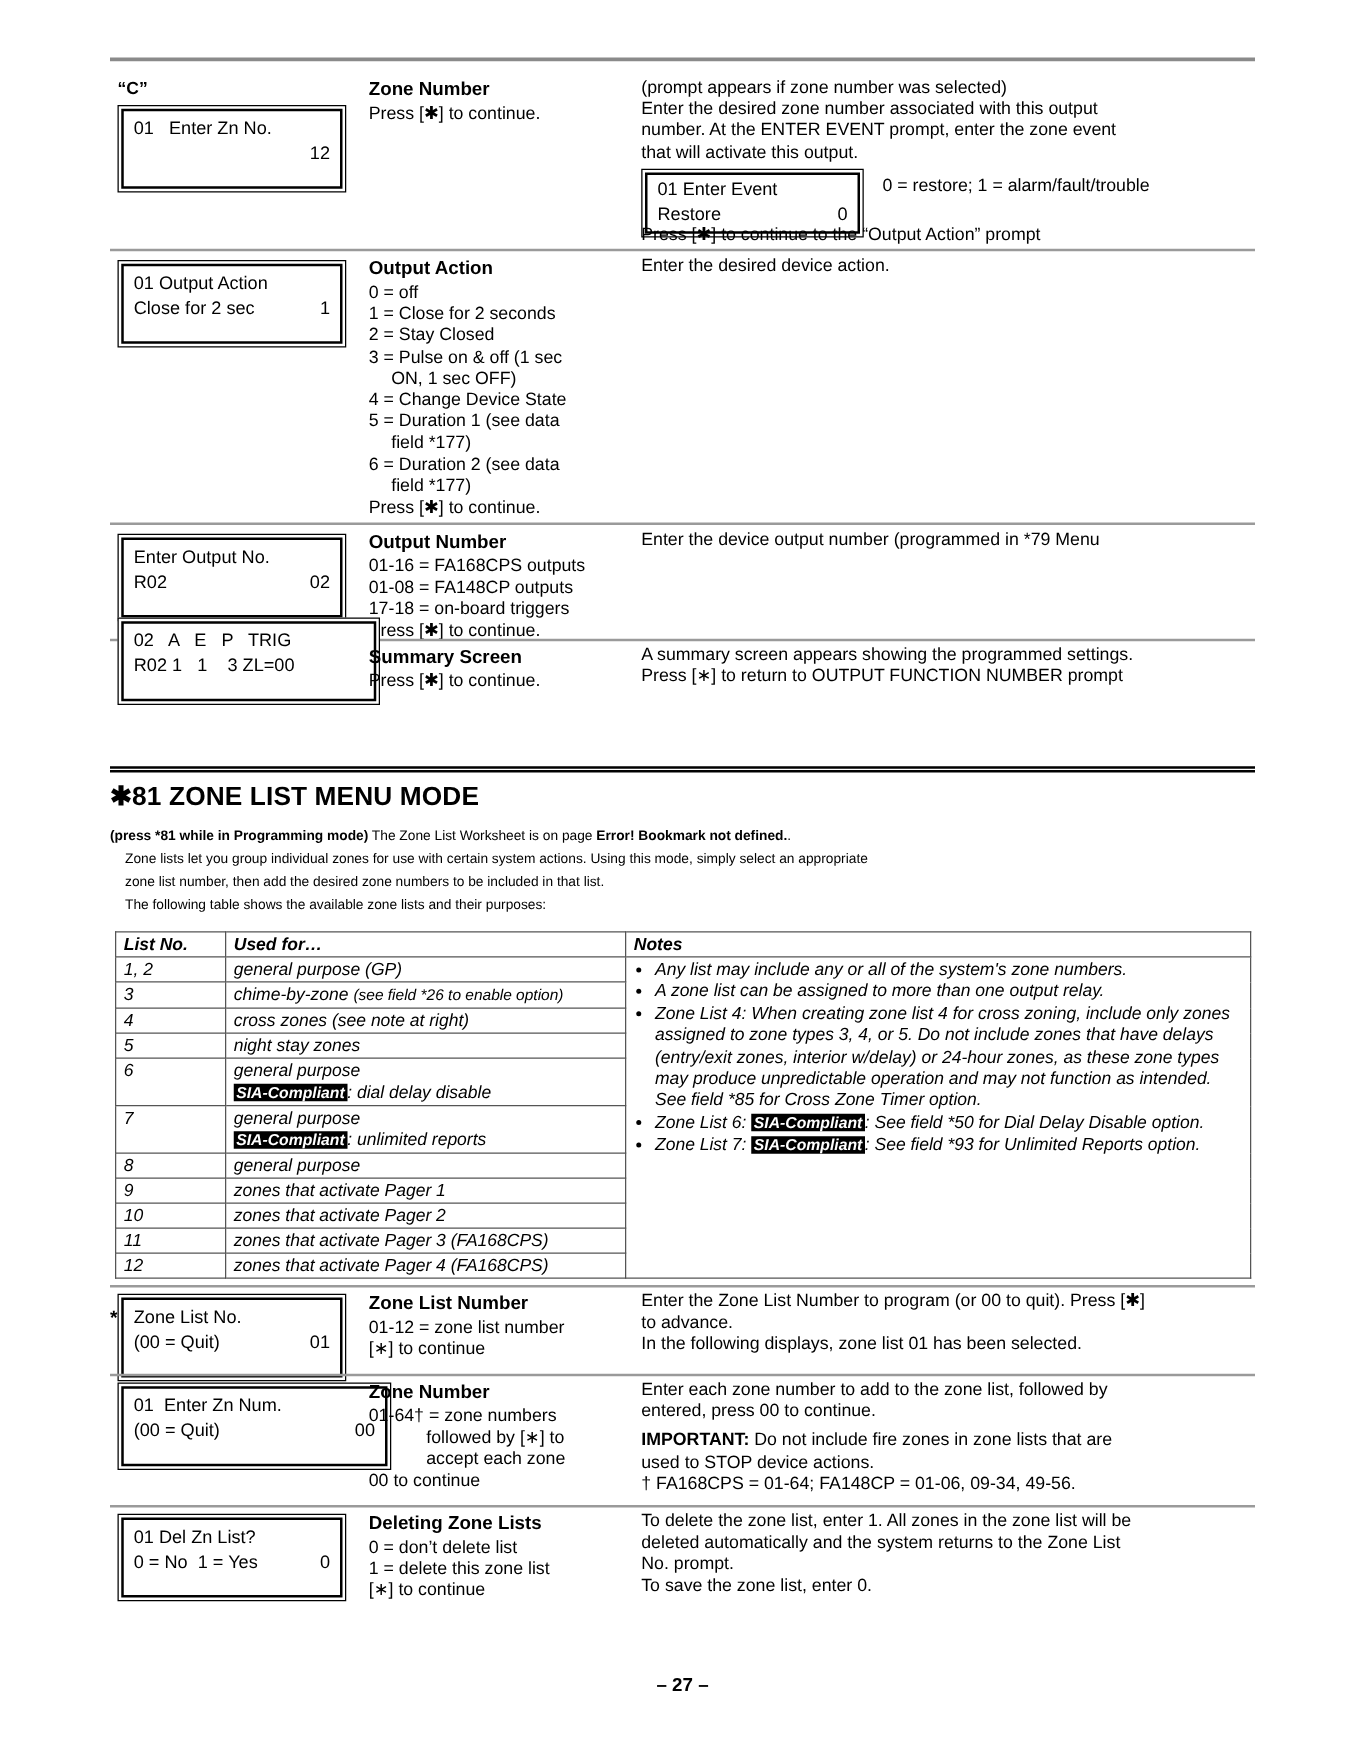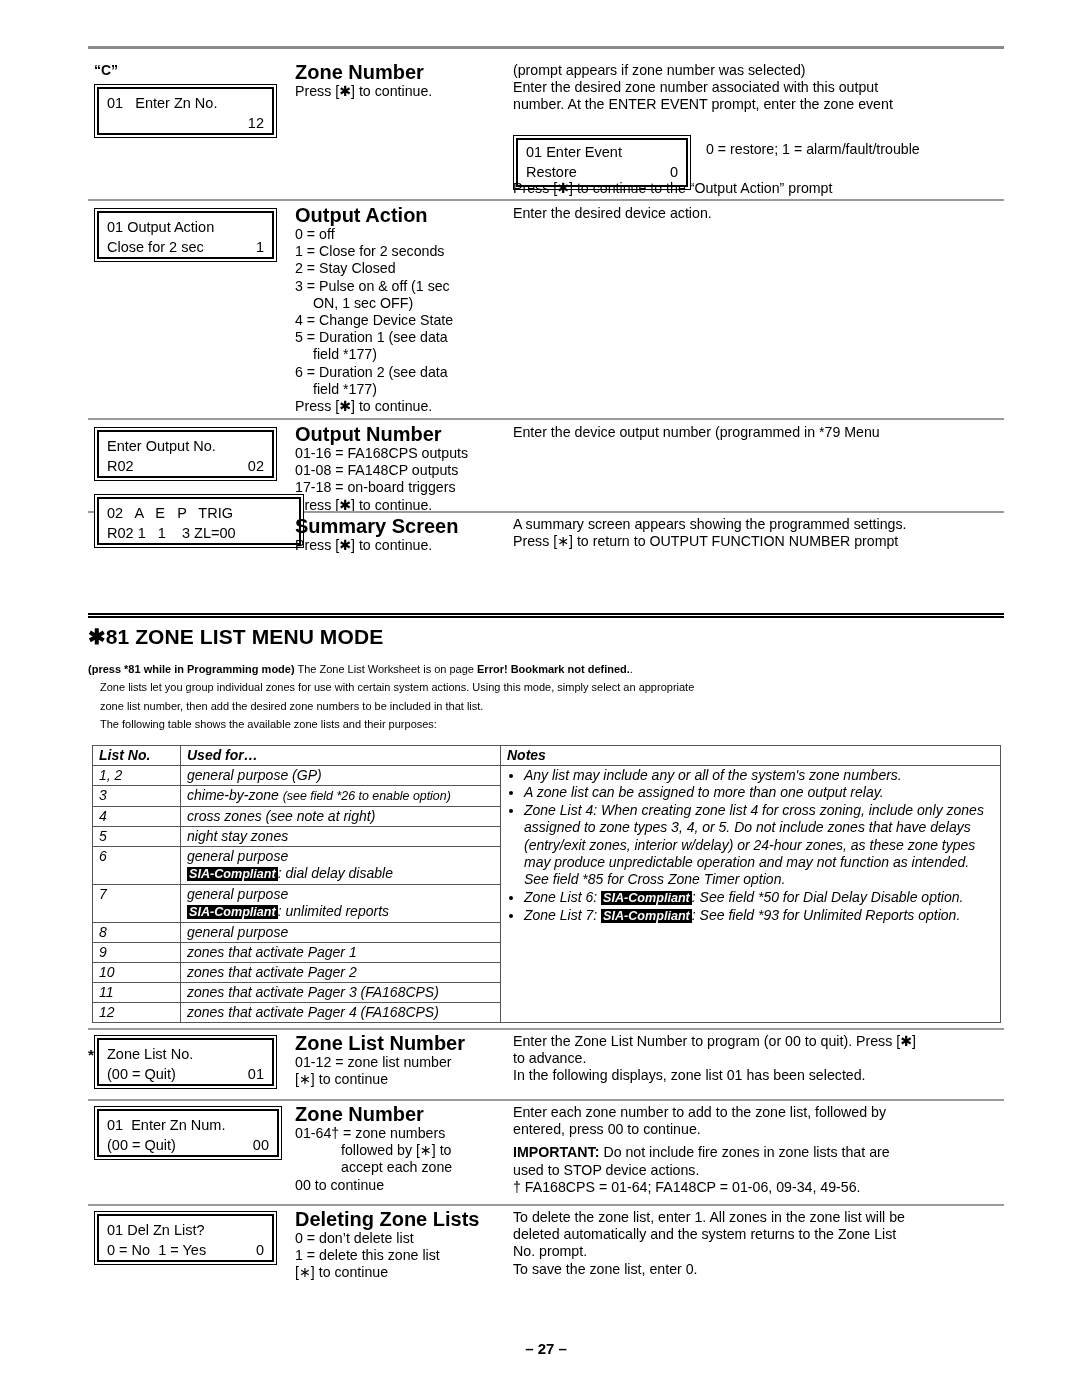--- a/index.html
+++ b/index.html
@@ -38,21 +38,21 @@
 
   
   .lcd {
     position: absolute;
     border: 1px solid #000;
     padding: 2px;
     background: #fff;
   }
   .lcd-inner {
     border: 2px solid #000;
-    padding: 4px 8px 0 8px;
+    padding: 4px 8px 16px 8px;
     background: #fff;
   }
   .lcd-line {
     font-size: 14.5px;
     line-height: 20px;
     white-space: pre;
     display: flex;
     justify-content: space-between;
     align-items: baseline;
   }
@@ -61,21 +61,21 @@
   .lcd-plain { display: block; white-space: pre; }
 
   
   .txt {
     position: absolute;
     font-size: 14.2px;
     line-height: 17.2px;
   }
   .hd {
     font-weight: bold;
-    font-size: 20px;
+    font-size: 15px;
     line-height: 20px;
     margin-bottom: 1px;
   }
   .indent1 { padding-left: 18px; }
 
   
   .sect-rule-top {
     position: absolute; left: 0;
     width: 916px; height: 5px;
     border-top: 2px solid #000;
@@ -163,20 +163,21 @@
 
   <div class="txt" style="left:207px; top:62px; width:215px;">
     <div class="hd">Zone Number</div>
     <div>Press [✱] to continue.</div>
   </div>
 
   <div class="txt" style="left:425px; top:62px; width:490px;">
     <div>(prompt appears if zone number was selected)</div>
     <div>Enter the desired zone number associated with this output</div>
     <div>number. At the ENTER EVENT prompt, enter the zone event</div>
+    <div>that will activate this output.</div>
   </div>
 
   <div class="lcd" style="left:425px; top:135px; width:178px;">
     <div class="lcd-inner" style="padding:2px 8px 3px 8px;">
       <div class="lcd-line"><span class="lt">01 Enter Event</span></div>
       <div class="lcd-line"><span class="lt">Restore</span><span class="rt">0</span></div>
     </div>
   </div>
 
   <div class="txt" style="left:618px; top:141px; width:300px;">0 = restore; 1 = alarm/fault/trouble</div>
@@ -359,21 +360,21 @@
   </div>
 
   <div class="txt" style="left:425px; top:1033px; width:490px;">
     <div>Enter the Zone List Number to program (or 00 to quit). Press [✱]</div>
     <div>to advance.</div>
     <div>In the following displays, zone list 01 has been selected.</div>
   </div>
 
   <div class="hsep" style="top:1099px;"></div>
 
-  <div class="lcd" style="left:6px; top:1106px; width:188px;">
+  <div class="lcd" style="left:6px; top:1106px; width:219px;">
     <div class="lcd-inner">
       <div class="lcd-line"><span class="lt">01  Enter Zn Num.</span><span class="rt"></span></div>
       <div class="lcd-line"><span class="lt">(00 = Quit)</span><span class="rt">00</span></div>
     </div>
   </div>
 
   <div class="txt" style="left:207px; top:1104px; width:215px;">
     <div class="hd">Zone Number</div>
     <div>01-64† = zone numbers</div>
     <div style="padding-left:46px;">followed by [∗] to</div>

